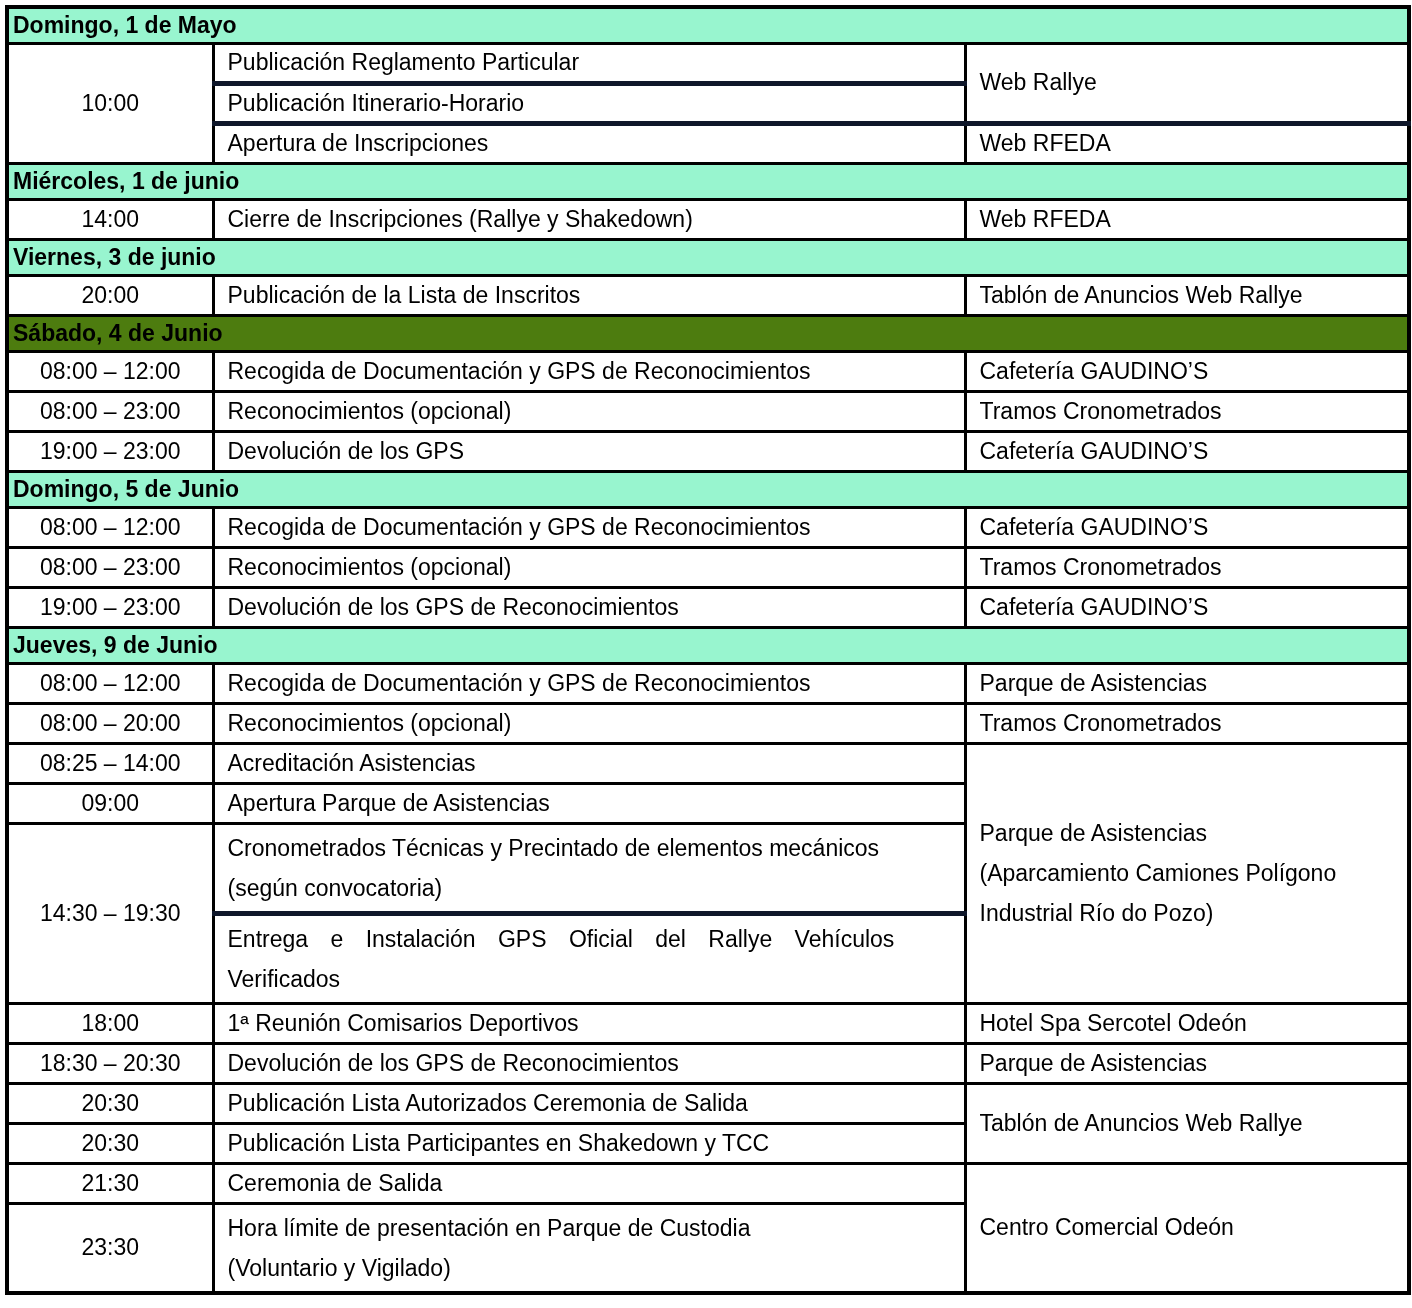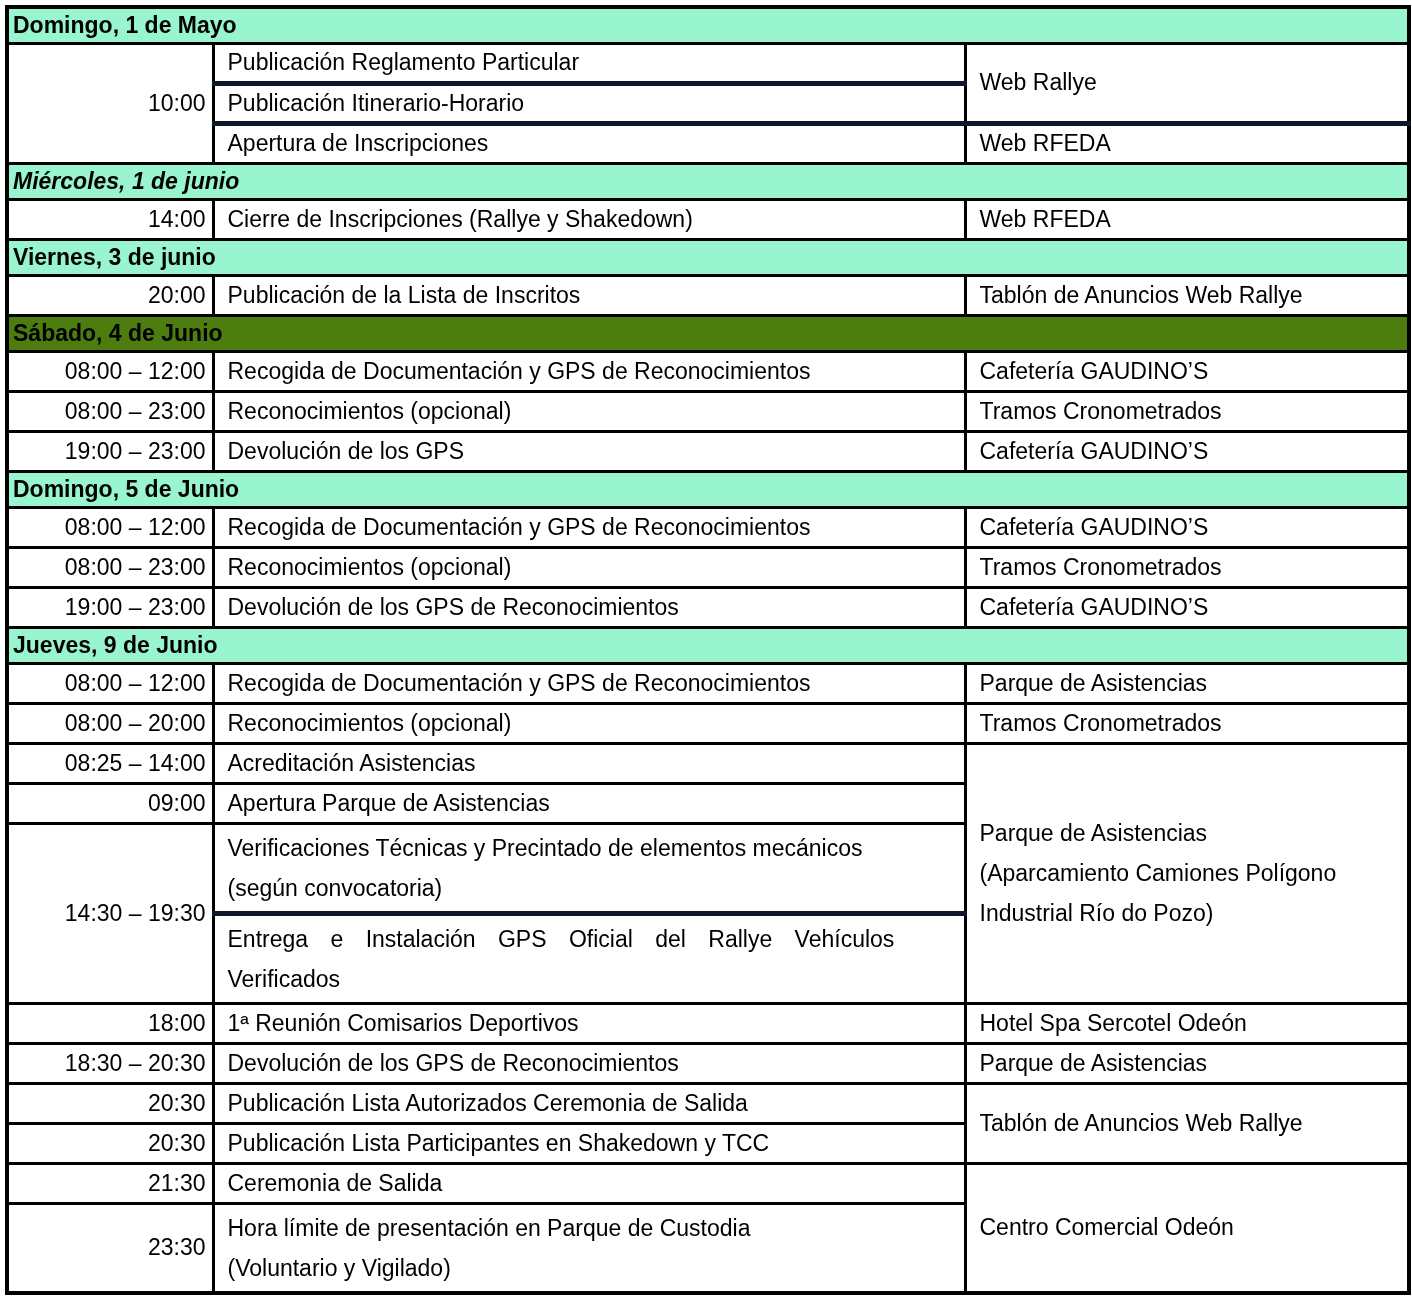--- a/index.html
+++ b/index.html
@@ -36,21 +36,21 @@
     padding: 2px 4px;
   }
   td {
     border-top: 3px solid #000000;
     font-size: 23px;
     vertical-align: middle;
     line-height: 27px;
     overflow: hidden;
   }
   td.time {
-    text-align: right;
+    text-align: center;
     padding: 3px 6px;
   }
   td.act, td.loc {
     border-left: 3px solid #000000;
     text-align: left;
     padding: 3px 13px;
   }
   td.thin { border-top: 5px solid #0f172a; }
   .ml {
     white-space: pre-line;
@@ -79,21 +79,21 @@
     </tr>
     <tr class="r">
       <td class="act thin">Publicación Itinerario-Horario</td>
     </tr>
     <tr class="r">
       <td class="act thin">Apertura de Inscripciones</td>
       <td class="loc thin">Web RFEDA</td>
     </tr>
 
     <tr class="h">
-        <th class="date" colspan="3" style="background: rgb(152, 245, 207); font-style: italic;">Miércoles, 1 de junio</th>
+        <th class="date" colspan="3" style="background: rgb(152, 245, 207);">Miércoles, 1 de junio</th>
       </tr>
     <tr class="r">
       <td class="time">14:00</td>
       <td class="act">Cierre de Inscripciones (Rallye y Shakedown)</td>
       <td class="loc">Web RFEDA</td>
     </tr>
 
     <tr class="h">
         <th class="date" colspan="3" style="background: rgb(152, 245, 207);">Viernes, 3 de junio</th>
       </tr>
@@ -160,21 +160,21 @@
       <td class="loc ml" rowspan="4">Parque de Asistencias
 (Aparcamiento Camiones Polígono
 Industrial Río do Pozo)</td>
     </tr>
     <tr class="r">
       <td class="time">09:00</td>
       <td class="act">Apertura Parque de Asistencias</td>
     </tr>
     <tr class="r">
       <td class="time" rowspan="2">14:30 – 19:30</td>
-      <td class="act ml">Verificaciones Técnicas y Precintado de elementos mecánicos
+      <td class="act ml">Cronometrados Técnicas y Precintado de elementos mecánicos
 (según convocatoria)</td>
     </tr>
     <tr class="r">
       <td class="act ml spread thin">Entrega e Instalación GPS Oficial del Rallye Vehículos
 Verificados</td>
     </tr>
     <tr class="r">
       <td class="time">18:00</td>
       <td class="act">1ª Reunión Comisarios Deportivos</td>
       <td class="loc">Hotel Spa Sercotel Odeón</td>

